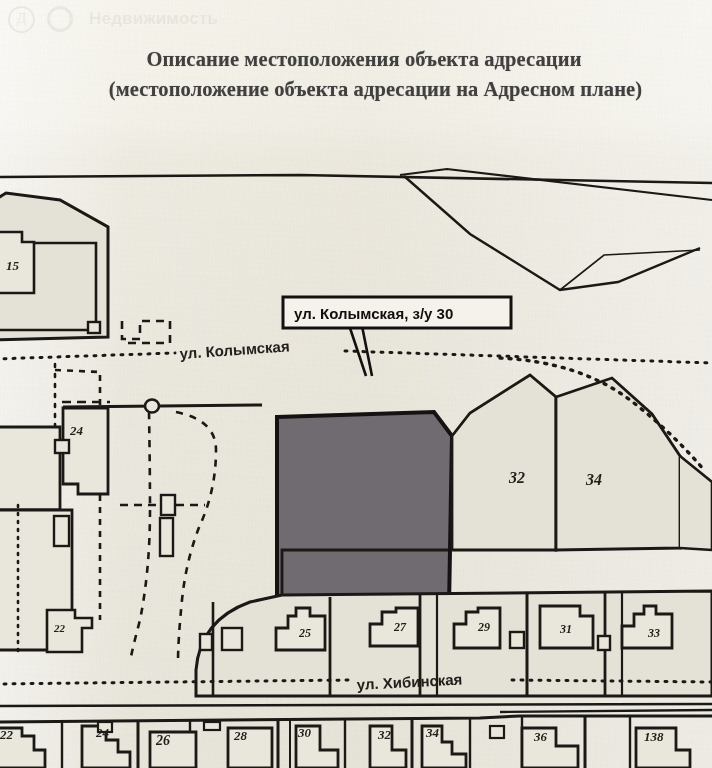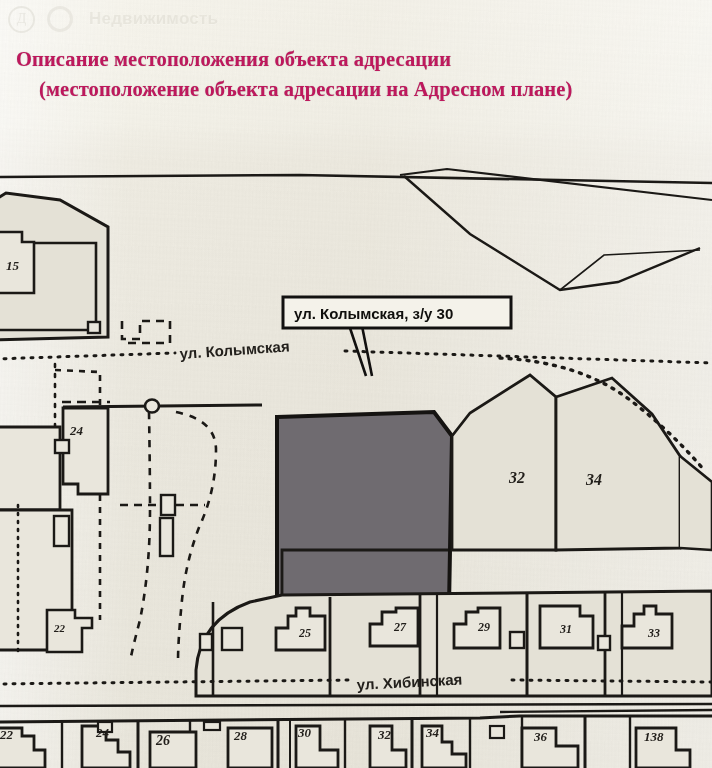--- a/index.html
+++ b/index.html
@@ -38,21 +38,21 @@
     border:3px solid #cfccc2;margin-left:-4px;
   }
   #wm .txt{
     font-family:"Liberation Sans",sans-serif;
     font-size:17px;font-weight:bold;color:#cdcabf;letter-spacing:.2px;
     text-shadow:0 1px 0 rgba(255,255,255,.6);
   }
   
   #heading{
     position:absolute;left:16px;right:0;top:44px;
-    text-align:left;color:#be185d;
+    text-align:center;color:#404040;
     font-family:"Liberation Serif",serif;
     font-weight:bold;font-size:20.5px;line-height:30px;
     letter-spacing:.1px;
     text-shadow:0 0 1px rgba(60,55,45,.35);
   }
   #heading .l2{font-size:20.5px;padding-left:23px;}
   
   #map{position:absolute;left:0;top:150px;width:712px;height:618px;}
   #map svg{display:block;}
   .mapnum{

